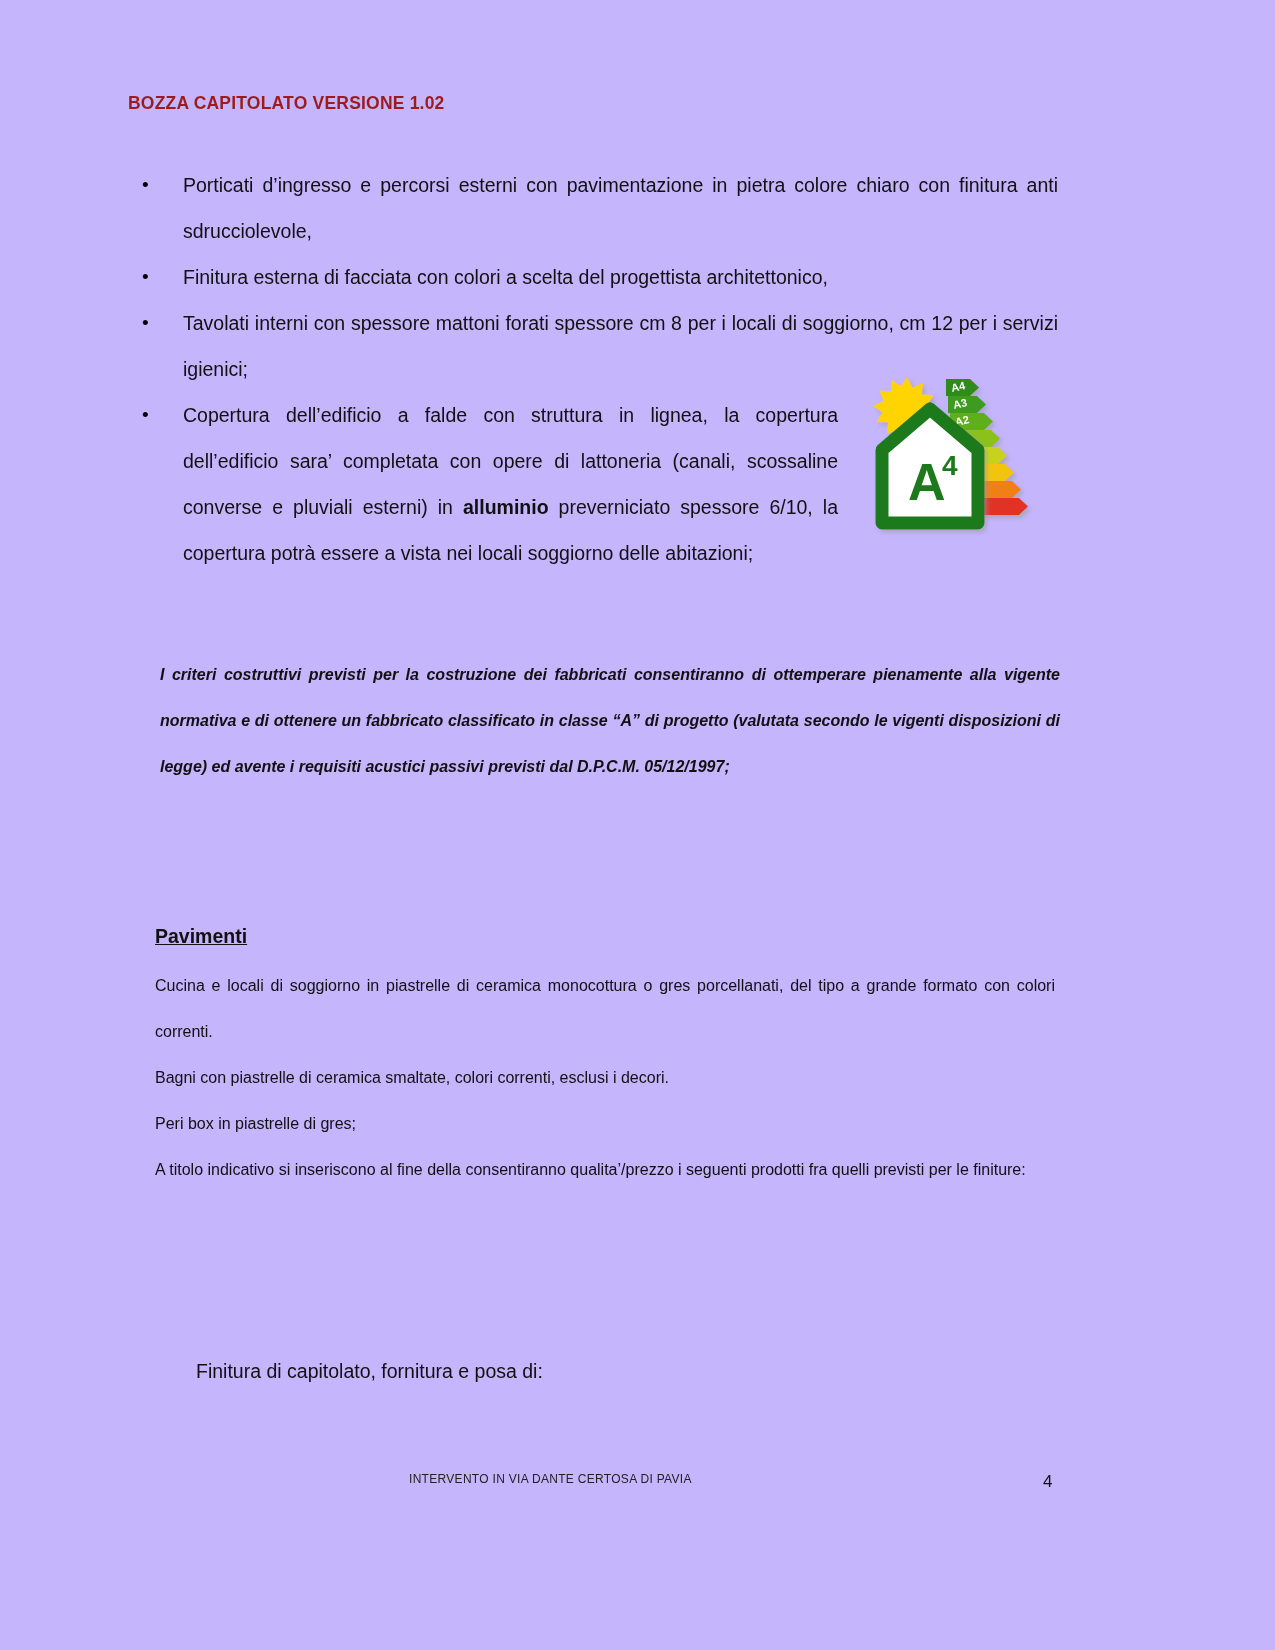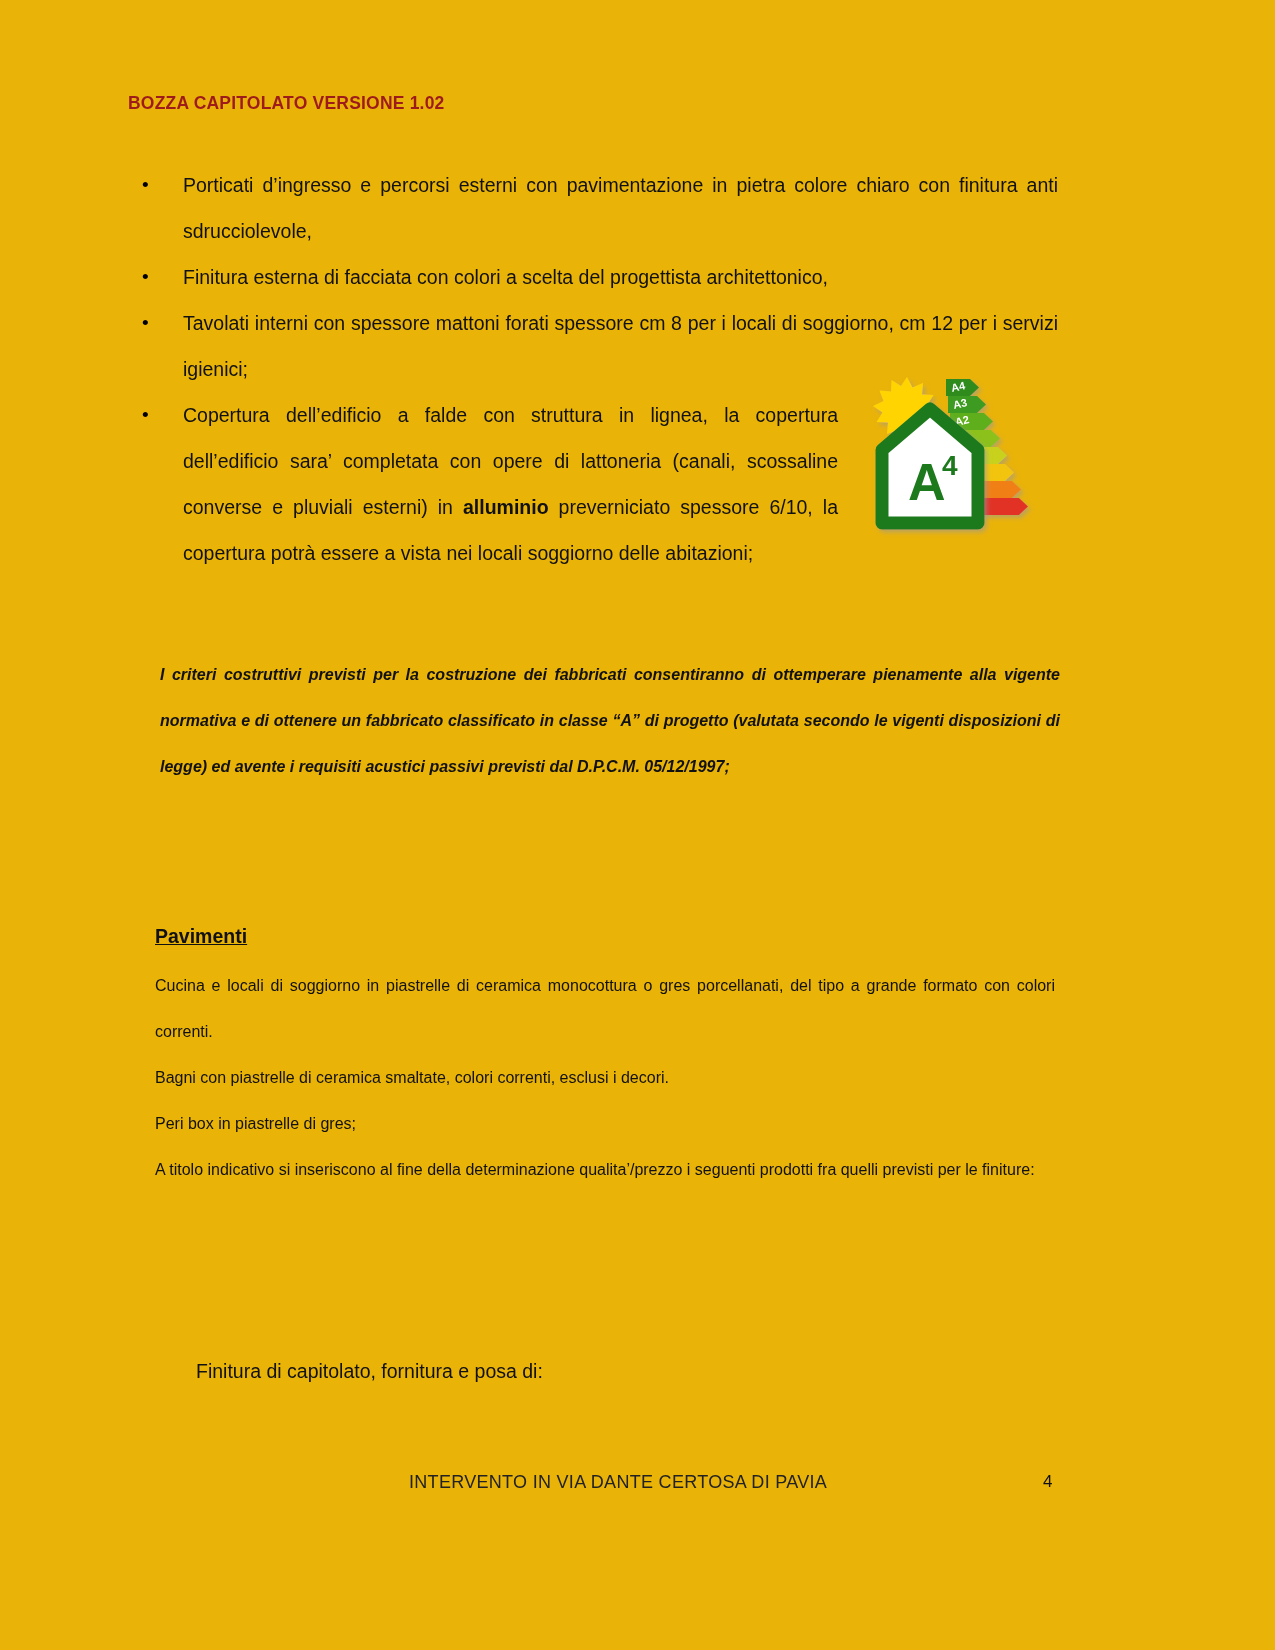--- a/index.html
+++ b/index.html
@@ -7,21 +7,21 @@
     padding: 0;
     background: #ffffff;
   }
   body {
     font-family: "Liberation Sans", sans-serif;
   }
   .page {
     position: relative;
     width: 1275px;
     height: 1650px;
-    background: #eab308;
+    background: #c4b5fd;
     overflow: hidden;
     box-sizing: border-box;
   }
 
   
   .doc-header {
     position: absolute;
     left: 128px;
     top: 93px;
     font-size: 17.5px;
@@ -133,21 +133,21 @@
     position: absolute;
     left: 0;
     top: 1472px;
     width: 1275px;
     height: 30px;
   }
   .footer-center {
     position: absolute;
     left: 409px;
     top: 0;
-    font-size: 18px;
+    font-size: 12px;
     letter-spacing: 0.3px;
     color: #222222;
     font-family: "Liberation Sans", sans-serif;
     white-space: nowrap;
   }
   .footer-page {
     position: absolute;
     left: 1043px;
     top: 0;
     font-size: 17px;
@@ -241,21 +241,21 @@
   </div>
 
   <div class="italic-block">I criteri costruttivi previsti per la costruzione dei fabbricati consentiranno di ottemperare pienamente alla vigente normativa e di ottenere un fabbricato classificato in classe  “A” di progetto (valutata secondo le vigenti disposizioni di legge)  ed avente i requisiti acustici passivi previsti dal D.P.C.M. 05/12/1997;</div>
 
   <div class="section-heading">Pavimenti</div>
 
   <div class="section-body">
     <p>Cucina e locali di soggiorno in piastrelle di ceramica monocottura o gres porcellanati, del tipo a grande formato con colori correnti.</p>
     <p class="nojust">Bagni con piastrelle di ceramica smaltate, colori correnti, esclusi i decori.</p>
     <p class="nojust">Peri box in piastrelle di gres;</p>
-    <p>A titolo indicativo si inseriscono al fine della determinazione qualita’/prezzo i seguenti prodotti fra quelli previsti per le finiture:</p>
+    <p>A titolo indicativo si inseriscono al fine della consentiranno qualita’/prezzo i seguenti prodotti fra quelli previsti per le finiture:</p>
   </div>
 
   <div class="indented">Finitura di capitolato, fornitura e posa di:</div>
 
   <div class="doc-footer">
     <div class="footer-center">INTERVENTO IN VIA DANTE CERTOSA DI PAVIA</div>
     <div class="footer-page">4</div>
   </div>
 
 </div>

